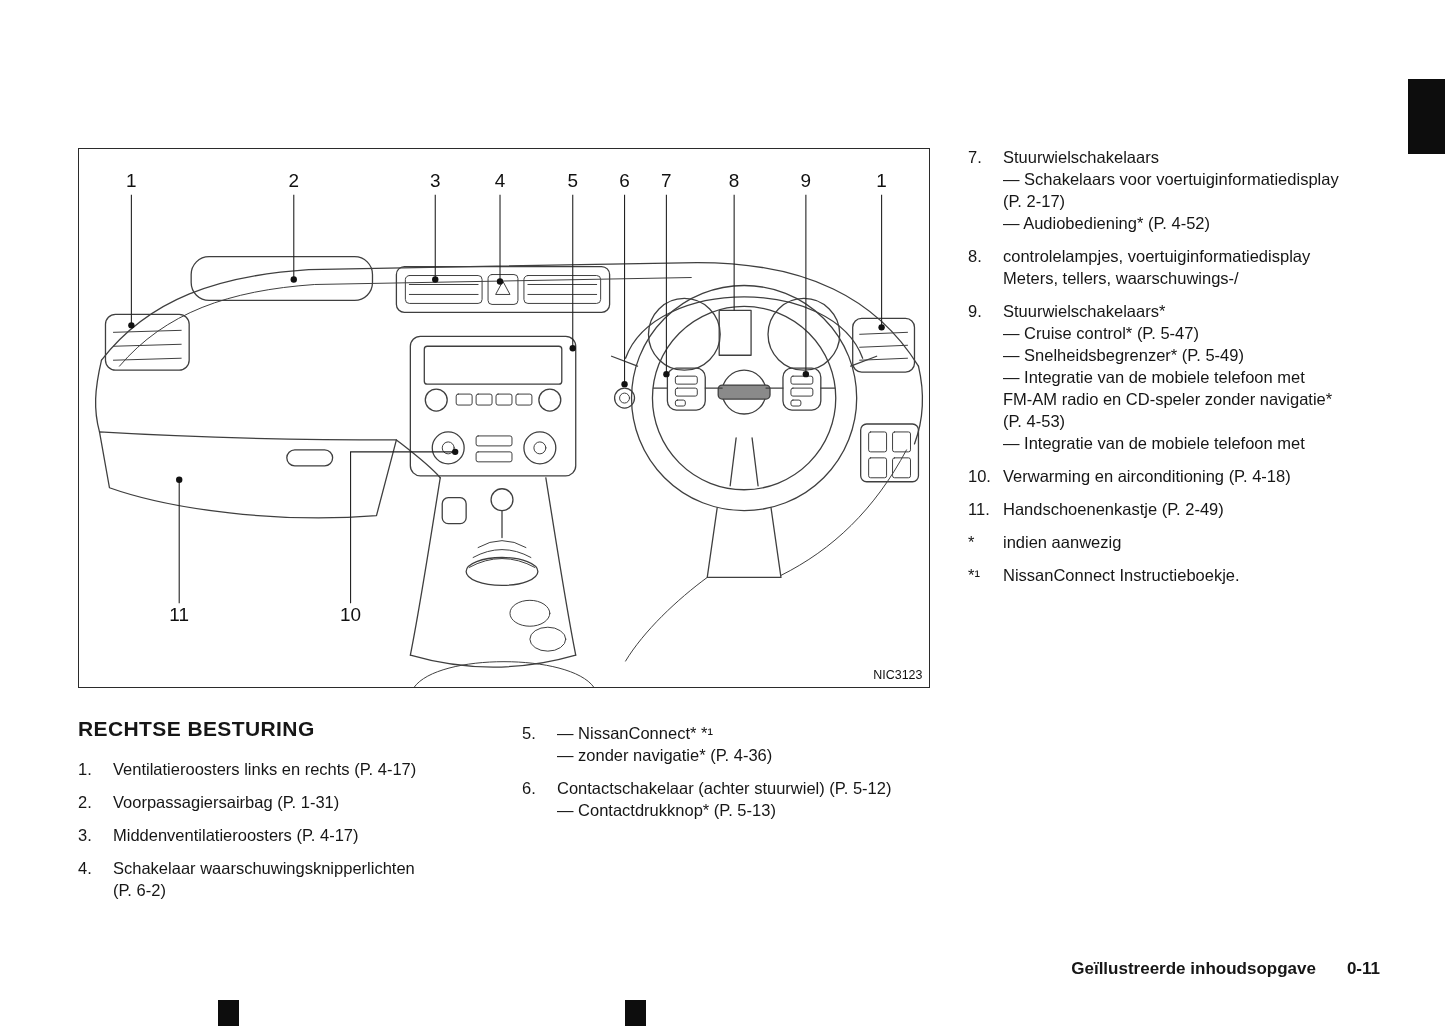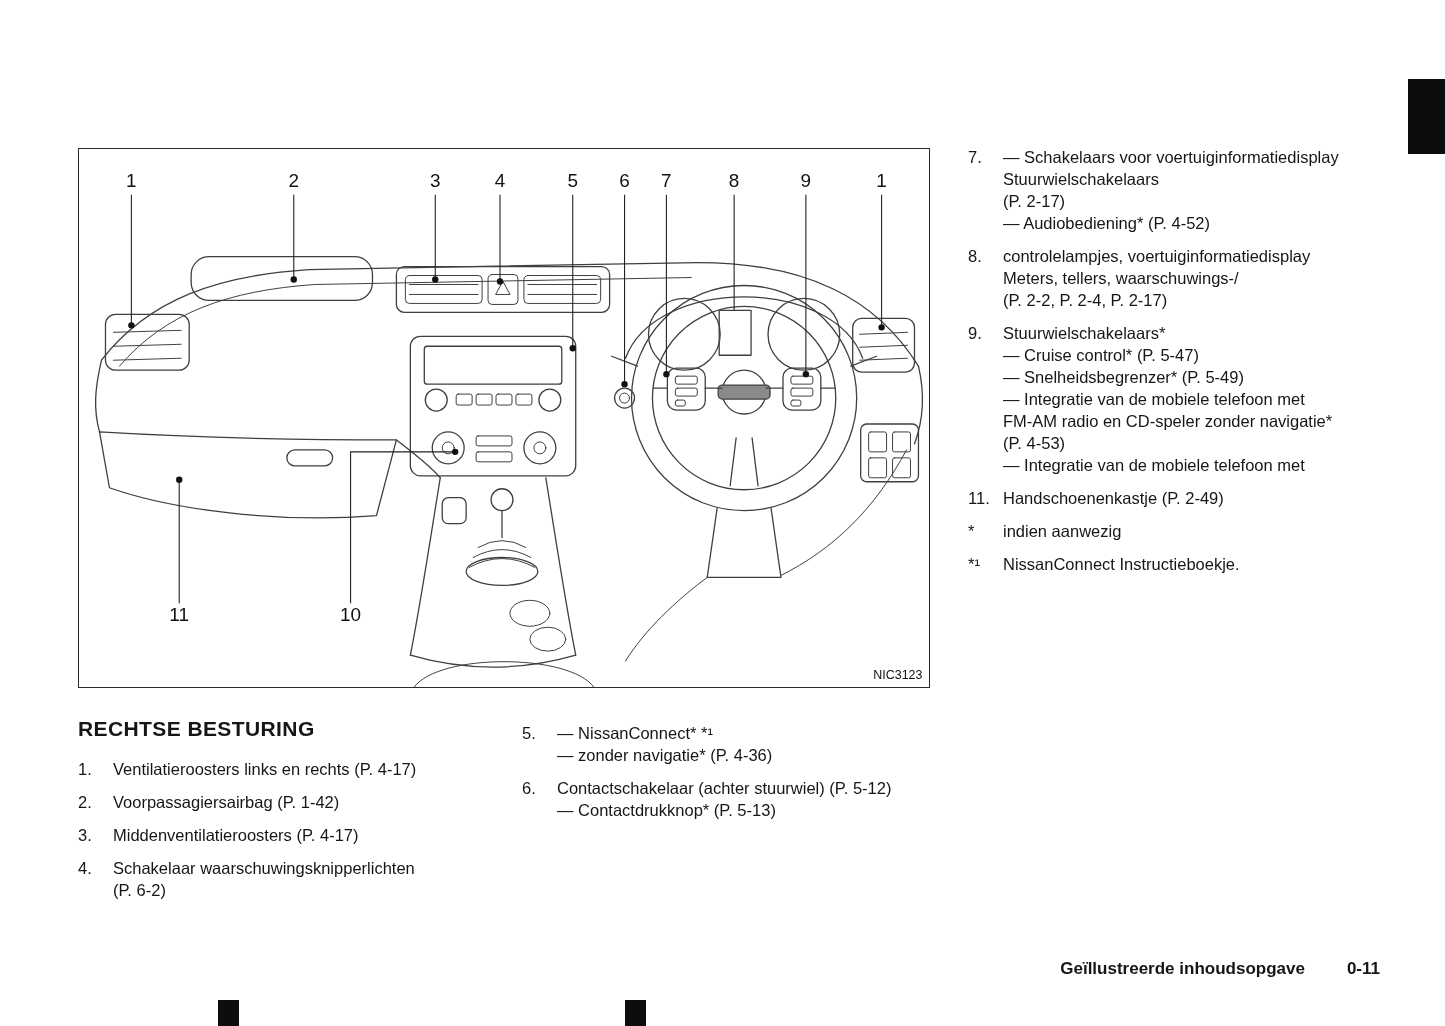--- a/index.html
+++ b/index.html
@@ -23,21 +23,21 @@
   .col-left{left:78px;top:716px;width:436px}
   .col-mid{left:522px;top:722px;width:430px}
   .col-right{left:968px;top:146px;width:424px}
   .sec-title{font-size:21px;line-height:26px;letter-spacing:.4px;font-weight:700;margin:0 0 16px 0}
   .item{display:flex;margin-bottom:11px}
   .item .num{width:35px;flex:0 0 35px}
   .item .body{flex:1}
 
   
   .footer{position:absolute;top:959px;right:65px;font-size:17px;font-weight:bold}
-  .footer .pg{margin-left:42px}
+  .footer .pg{margin-left:31px}
 
   
   .tab{position:absolute;right:0;top:79px;width:37px;height:75px;background:#0d0d0d}
   .mark{position:absolute;width:21px;height:26px;background:#0d0d0d;top:1000px}
   .m1{left:218px}.m2{left:625px}
 </style>
 </head>
 <body>
 
 <div class="page">
@@ -183,47 +183,52 @@
       <text class="cnum mid" x="272" y="474">10</text>
 
       <text class="fcode" x="846" y="532">NIC3123</text>
     </svg>
   </div>
 
   <div class="col col-right">
     <div class="item">
       <div class="num">7.</div>
       <div class="body">
+        <div>Stuurwielschakelaars</div>
         <div>— Schakelaars voor voertuiginformatiedisplay</div>
-        <div>Stuurwielschakelaars</div>
         <div>(P. 2-17)</div>
         <div>— Audiobediening* (P. 4-52)</div>
       </div>
     </div>
     <div class="item">
       <div class="num">8.</div>
       <div class="body">
         <div>controlelampjes, voertuiginformatiedisplay</div>
         <div>Meters, tellers, waarschuwings-/</div>
-        <div>(P. 2-2, P. 2-4, P. 2-17)</div>
       </div>
     </div>
     <div class="item">
       <div class="num">9.</div>
       <div class="body">
         <div>Stuurwielschakelaars*</div>
         <div>— Cruise control* (P. 5-47)</div>
         <div>— Snelheidsbegrenzer* (P. 5-49)</div>
         <div>— Integratie van de mobiele telefoon met</div>
         <div>FM-AM radio en CD-speler zonder navigatie*</div>
         <div>(P. 4-53)</div>
         <div>— Integratie van de mobiele telefoon met</div>
       </div>
     </div>
     <div class="item">
+      <div class="num">10.</div>
+      <div class="body">
+        <div>Verwarming en airconditioning (P. 4-18)</div>
+      </div>
+    </div>
+    <div class="item">
       <div class="num">11.</div>
       <div class="body">
         <div>Handschoenenkastje (P. 2-49)</div>
       </div>
     </div>
     <div class="item">
       <div class="num">*</div>
       <div class="body">
         <div>indien aanwezig</div>
       </div>
@@ -240,21 +245,21 @@
     <div class="sec-title">RECHTSE BESTURING</div>
     <div class="item">
       <div class="num">1.</div>
       <div class="body">
         <div>Ventilatieroosters links en rechts (P. 4-17)</div>
       </div>
     </div>
     <div class="item">
       <div class="num">2.</div>
       <div class="body">
-        <div>Voorpassagiersairbag (P. 1-42)</div>
+        <div>Voorpassagiersairbag (P. 1-31)</div>
       </div>
     </div>
     <div class="item">
       <div class="num">3.</div>
       <div class="body">
         <div>Middenventilatieroosters (P. 4-17)</div>
       </div>
     </div>
     <div class="item">
       <div class="num">4.</div>

